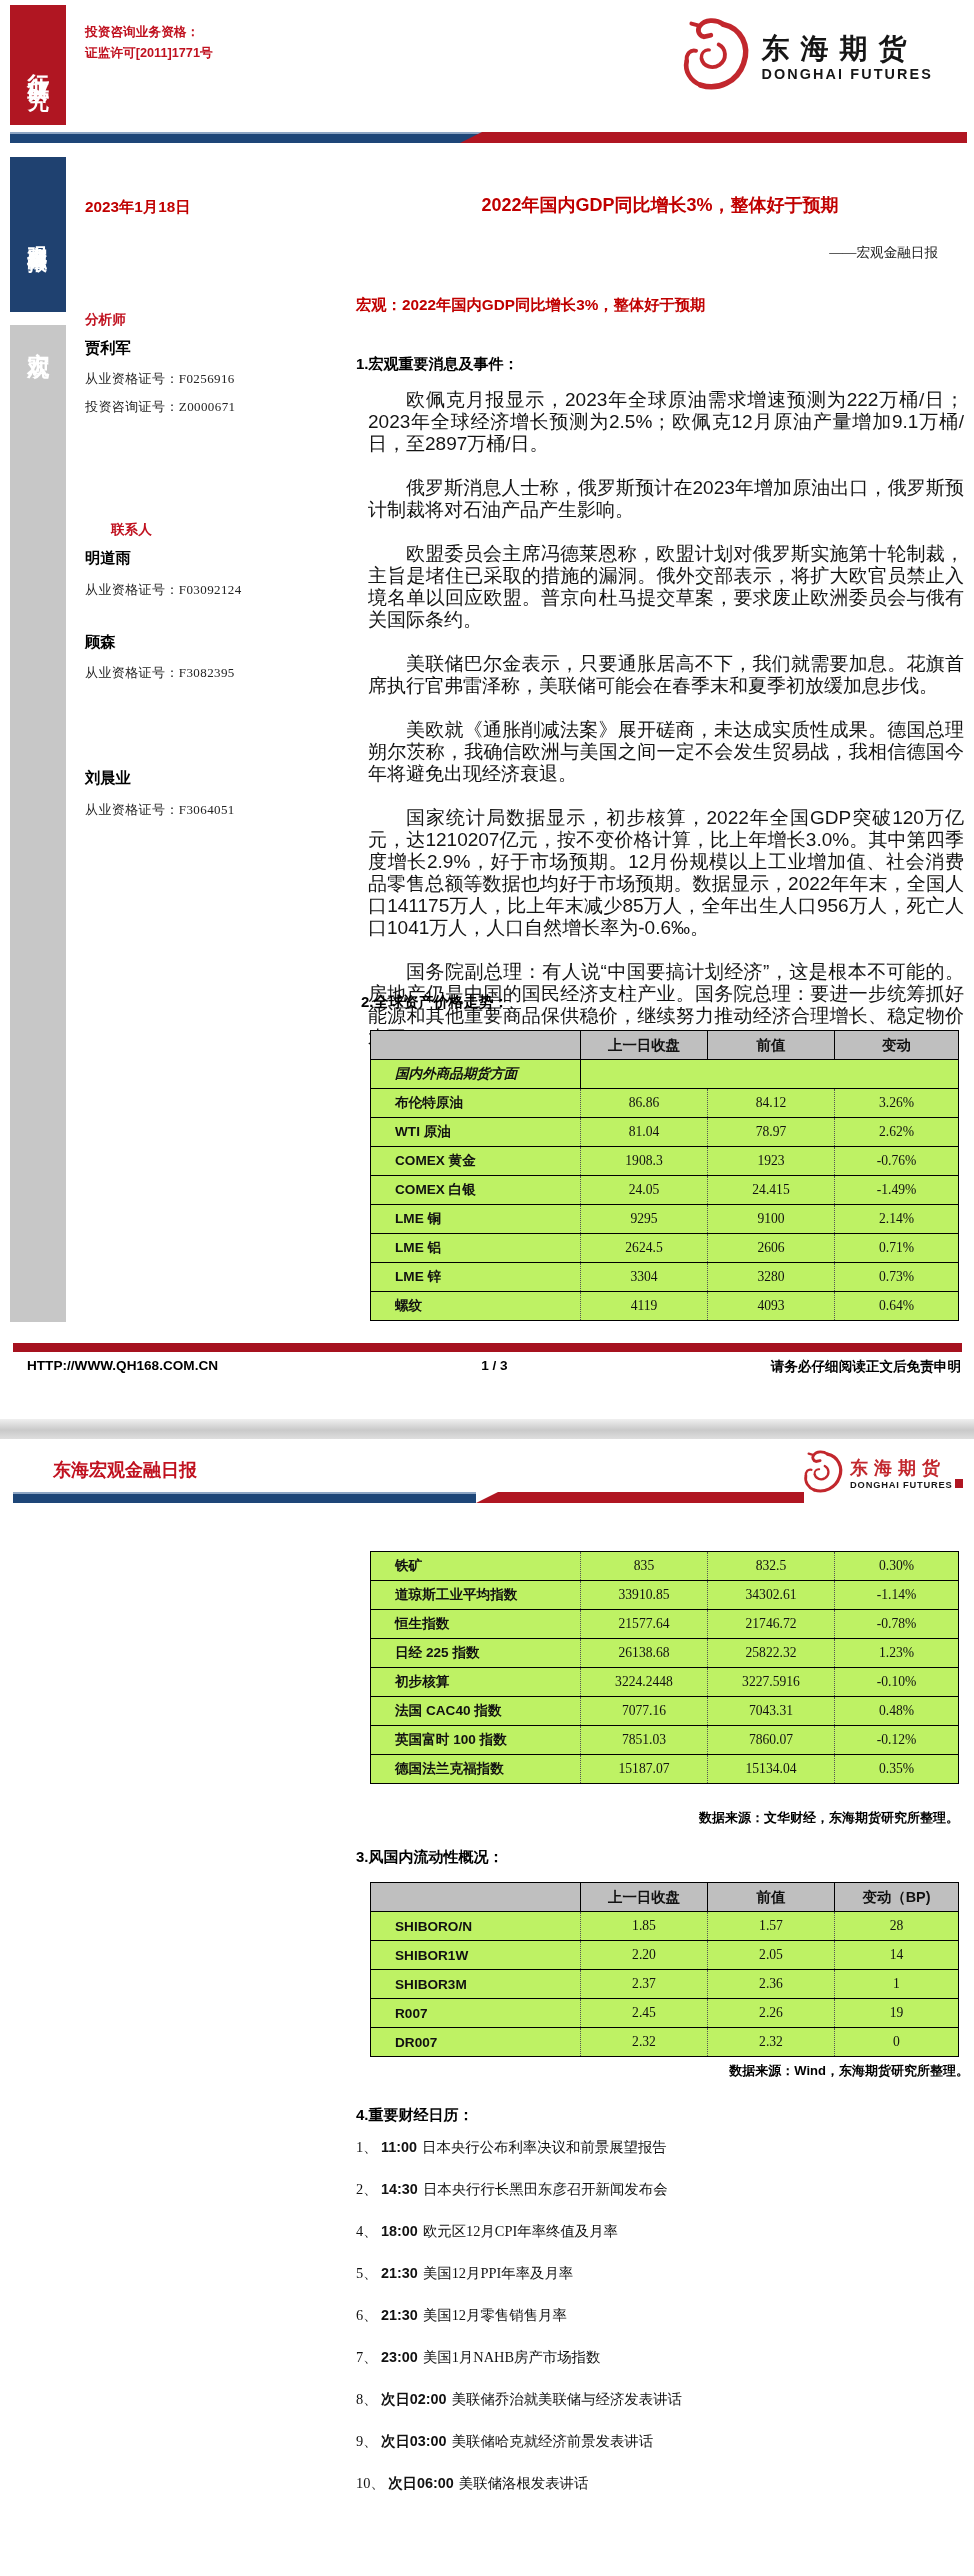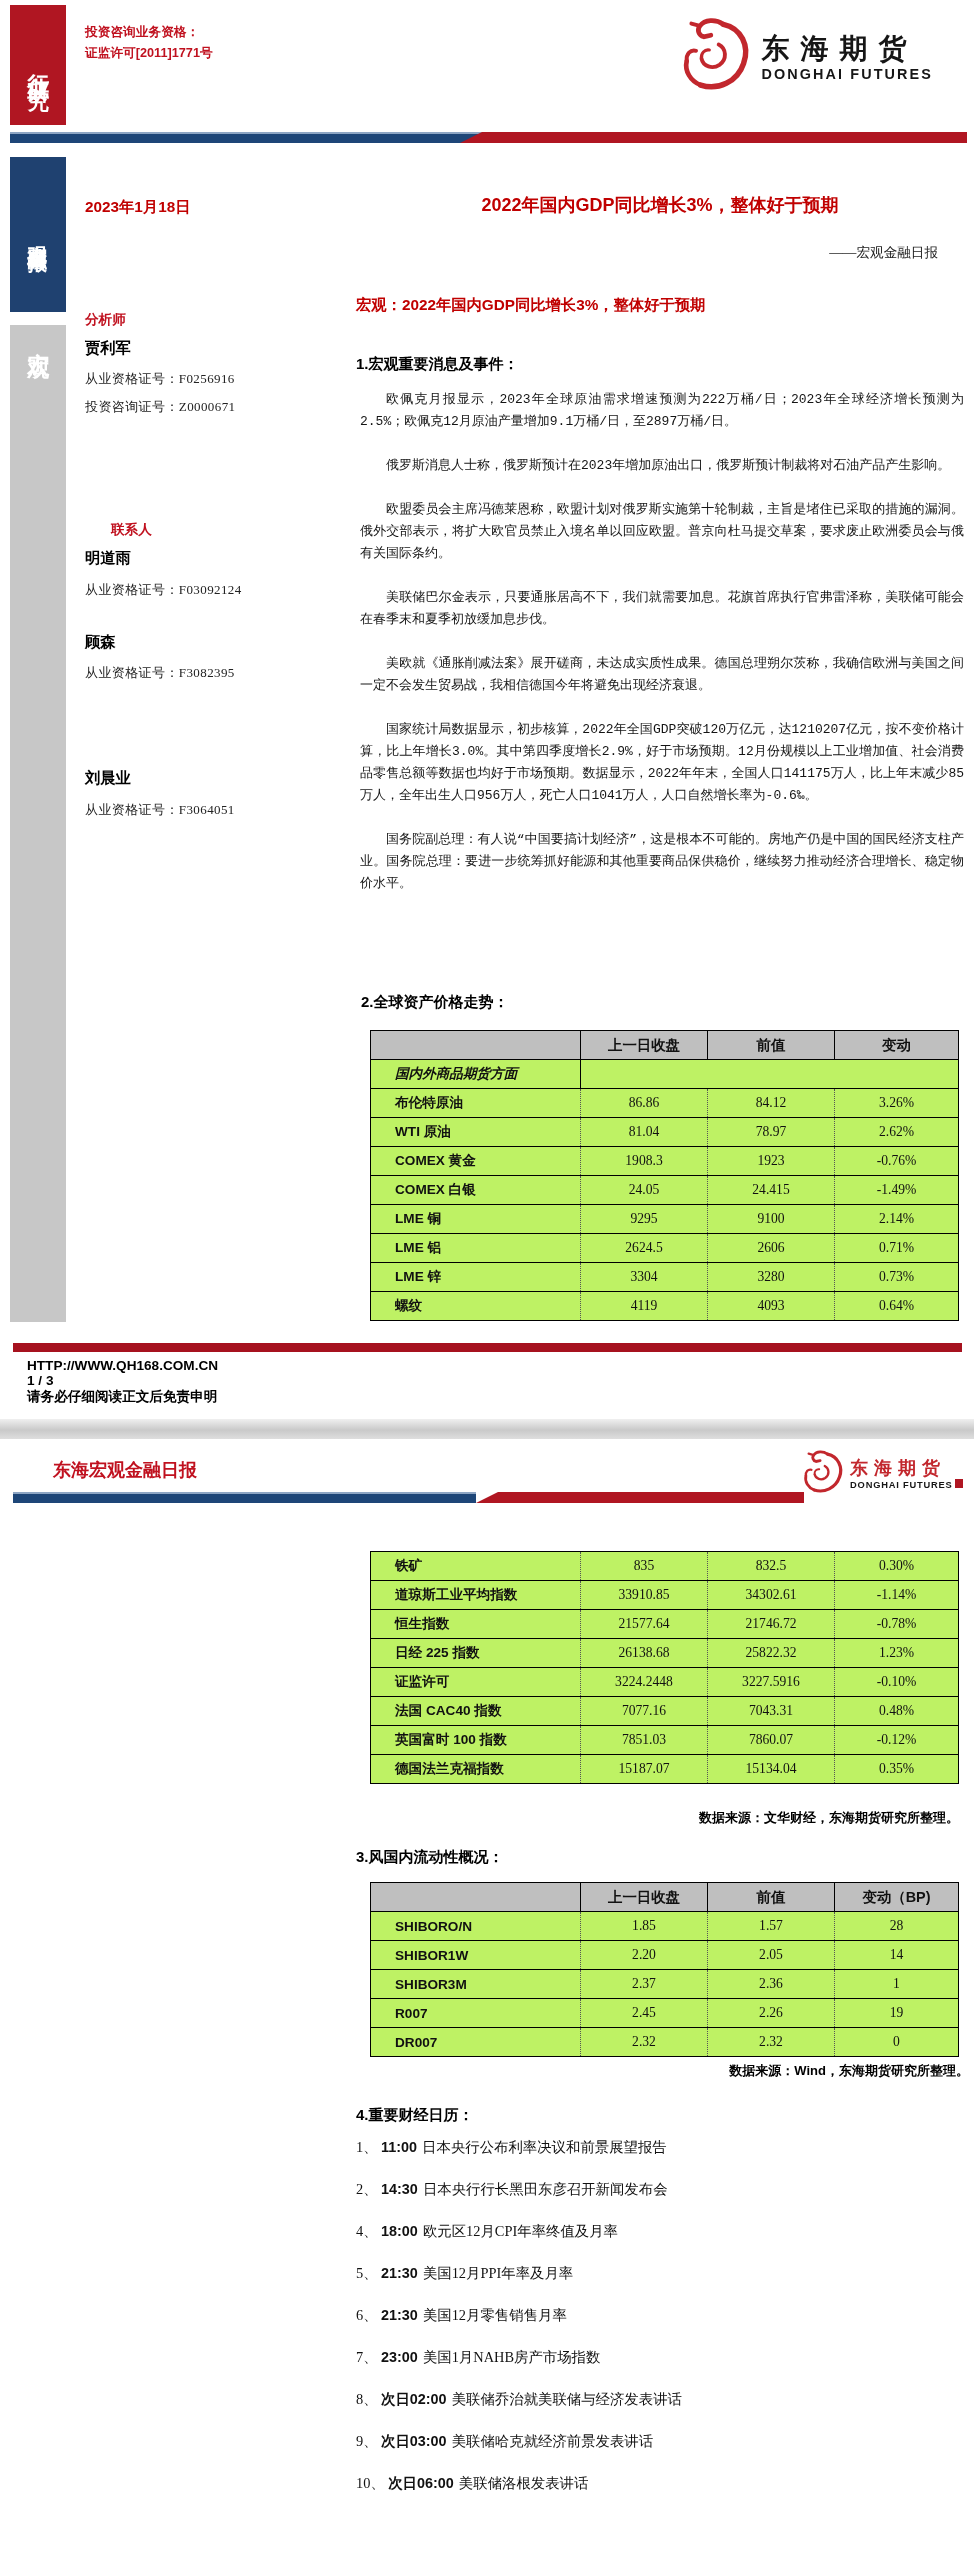--- a/index.html
+++ b/index.html
@@ -38,35 +38,35 @@
             background:linear-gradient(180deg,#f0f0f0,#c9c9c9 55%,#dedede);}
   
   .sidebar{left:85px;top:311px;width:259px;}
   .sb-label{color:#C0111F;font-weight:bold;font-size:13.6px;margin:0 0 8.5px 0;}
   .sb-name{color:#000;font-weight:bold;font-size:15.3px;margin:0 0 6.8px 0;}
   .sb-cert{color:#222;font-family:"Liberation Serif",serif;font-size:13px;line-height:28px;letter-spacing:0.4px;}
   .gap120{margin-top:100px;margin-left:26px;} .gap42{margin-top:28px;} .gap96{margin-top:81px;}
   
   .body1{left:356px;top:355px;width:608px;}
   .news-h{font-size:15px;font-weight:bold;color:#000;margin:0 0 15.3px 0;}
-  .para{font-family:Liberation Mono, monospace;font-size:13px;line-height:22px;color:#141414;
-        text-indent:2em;margin:0 0 22px 4px;text-align:justify;}
+  .para{font-family:Liberation Sans, sans-serif;font-size:19px;line-height:22px;color:#141414;
+        text-indent:2em;margin:0 0 22px 12px;text-align:justify;}
   .tbl-h{font-size:15px;font-weight:bold;color:#000;}
   
   table.ptable{border-collapse:collapse;border:1.7px solid #000;table-layout:fixed;width:589px;background:#bef264;}
   .ptable td{height:28px;padding:0;border-top:0.8px solid #000;border-bottom:0.8px solid #000;overflow:hidden;}
   .ptable td.lab{padding-left:24px;font-size:13.6px;font-weight:600;font-family:"Liberation Sans",sans-serif;}
   .ptable td.val{text-align:center;font-family:"Liberation Serif",serif;font-size:13.6px;border-left:0.8px dotted #555;}
   .ptable tr.hd td{background:#BFBFBF;font-weight:bold;font-size:14.4px;text-align:center;border-left:0.8px solid #000;}
   .ptable tr.sec td.lab{font-weight:bold;font-style:italic;font-family:"Liberation Serif",serif;font-size:13.6px;}
   .ptable tr.sec td.rest{border-left:0.8px solid #000;}
   .src{width:589px;text-align:right;font-weight:bold;font-size:13px;color:#000;}
   
   .footer-row{left:27px;top:1358px;width:934px;display:flex;justify-content:space-between;
-              font-weight:bold;font-size:13.6px;color:#000;flex-direction:column;}
+              font-weight:bold;font-size:13.6px;color:#000;}
   .p2title{left:53px;top:1458px;color:#C0111F;font-weight:bold;font-size:18px;}
   
   .cal{left:356px;top:2138px;width:608px;}
   .cal-item{margin:0 0 23px 0;font-size:14.4px;color:#111;}
   .cal-item .pfx{font-family:"Liberation Serif",serif;}
   .cal-item .tm{font-family:"Liberation Sans",sans-serif;font-weight:bold;margin:0 5.1px 0 3.4px;}
   .cal-item .tx{font-family:"Liberation Serif",serif;}
   .h3x{left:356px;top:1848px;} .h4x{left:356px;top:2106px;} .h2x{left:361px;top:993px;}
 </style>
 </head>
@@ -271,21 +271,21 @@
         <td class="val">21746.72</td>
         <td class="val">-0.78%</td>
       </tr>
   <tr>
         <td class="lab">日经 225 指数</td>
         <td class="val">26138.68</td>
         <td class="val">25822.32</td>
         <td class="val">1.23%</td>
       </tr>
   <tr>
-        <td class="lab">证监许可</td>
+        <td class="lab">初步核算</td>
         <td class="val">3224.2448</td>
         <td class="val">3227.5916</td>
         <td class="val">-0.10%</td>
       </tr>
   <tr>
         <td class="lab">法国 CAC40 指数</td>
         <td class="val">7077.16</td>
         <td class="val">7043.31</td>
         <td class="val">0.48%</td>
       </tr>

